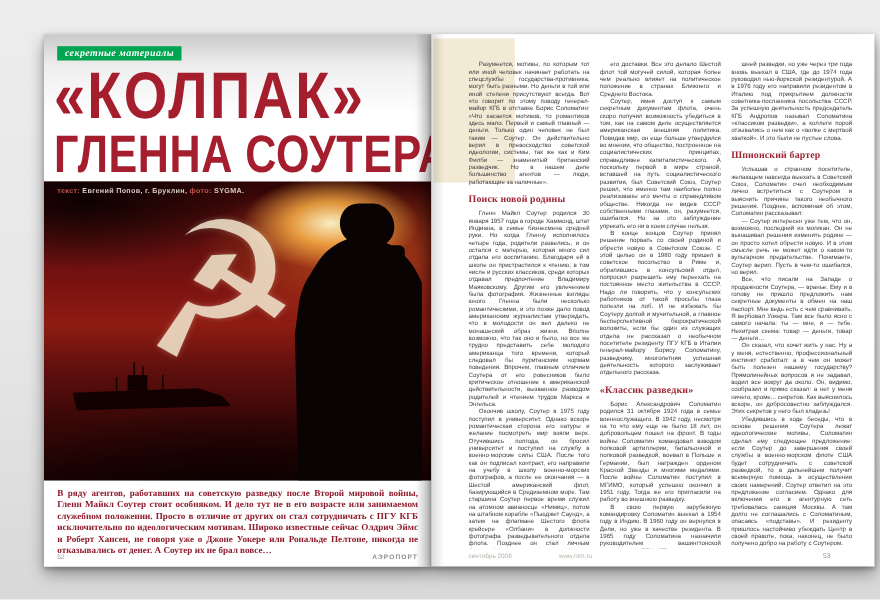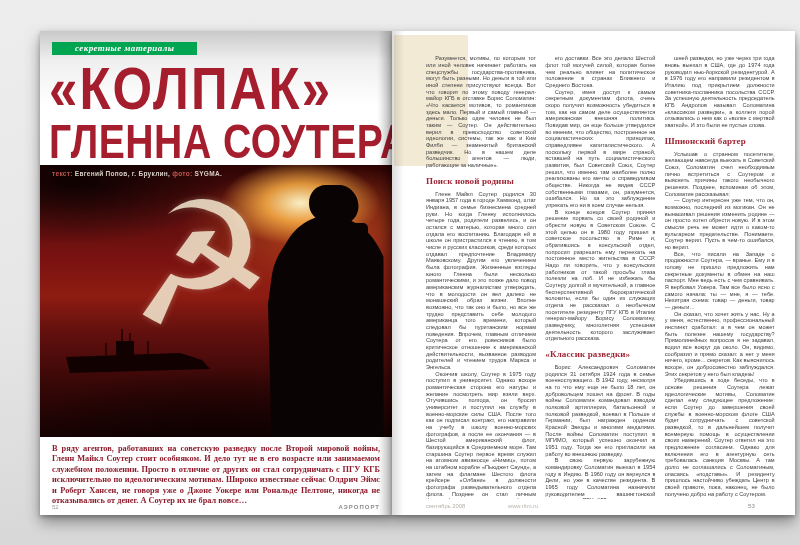--- a/index.html
+++ b/index.html
@@ -29,21 +29,21 @@
 
   
   .title-area {
     position:relative; height:134px;
     background:linear-gradient(180deg,#c9c9c9 0%,#efefef 22%,#ffffff 55%,#ffffff 100%);
     overflow:hidden;
   }
   .tag {
     position:absolute; left:12px; top:11px; background:#00a551; color:#fff;
     font-family:"Liberation Serif", serif; font-weight:bold; font-style:italic;
-    font-size:9px; line-height:13px; padding:0 23px; letter-spacing:.4px;
+    font-size:9px; line-height:13px; padding:0 7px; letter-spacing:.4px;
   }
   .title-line { position:absolute; left:9px; margin:0; color:#a51e2e;
     font-family:"Liberation Sans", sans-serif; font-weight:800; white-space:nowrap; }
   .tl1 { top:23px;  font-size:49px; letter-spacing:2px; transform:scale(1.04,1.22); transform-origin:0 0; }
   .tl2 { top:84px;  font-size:38px; letter-spacing:0.5px; transform:scale(1.03,1.26); transform-origin:0 0; }
 
   .photo {
     position:relative; height:272px; overflow:hidden; background:
       radial-gradient(ellipse 80px 42px at 74% 14%, rgba(255,248,205,.95) 0%, rgba(255,180,70,.8) 45%, rgba(220,80,20,0) 100%),
       radial-gradient(ellipse 190px 90px at 80% 24%, rgba(235,110,35,.55) 0%, rgba(150,30,10,0) 75%),

